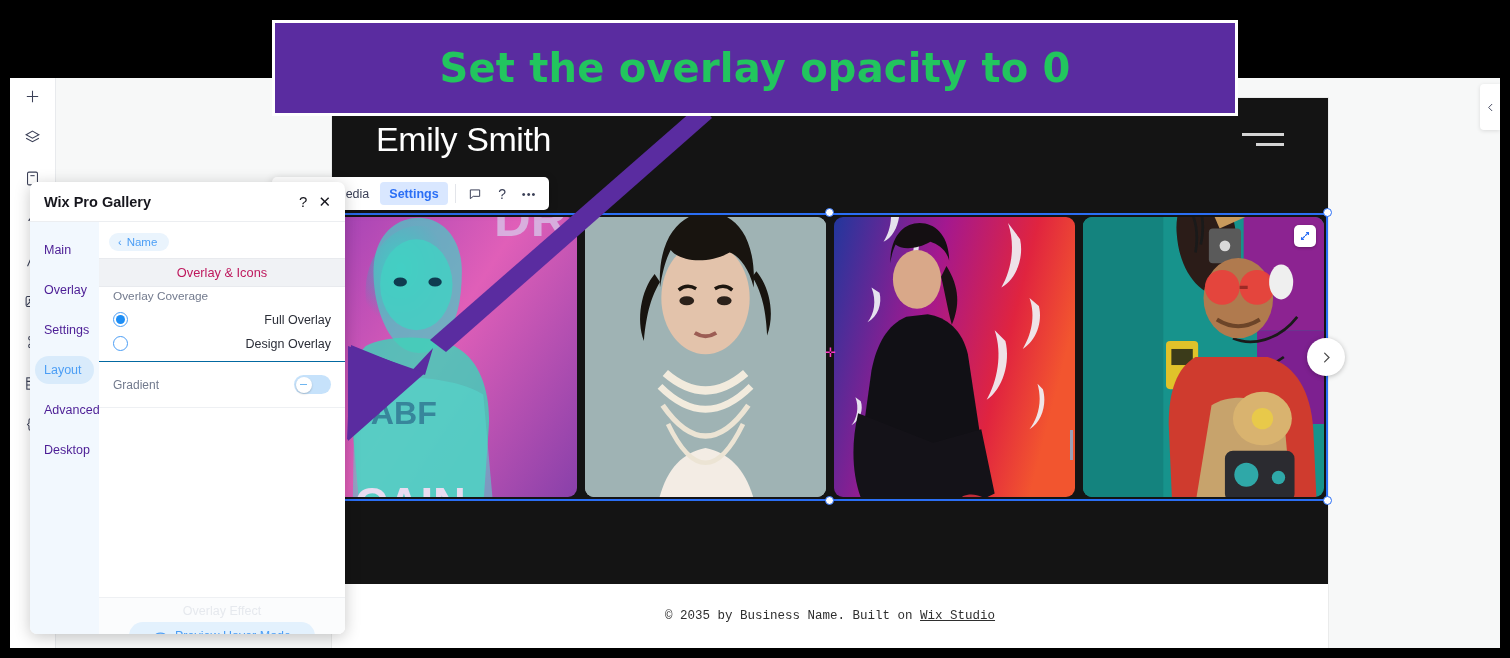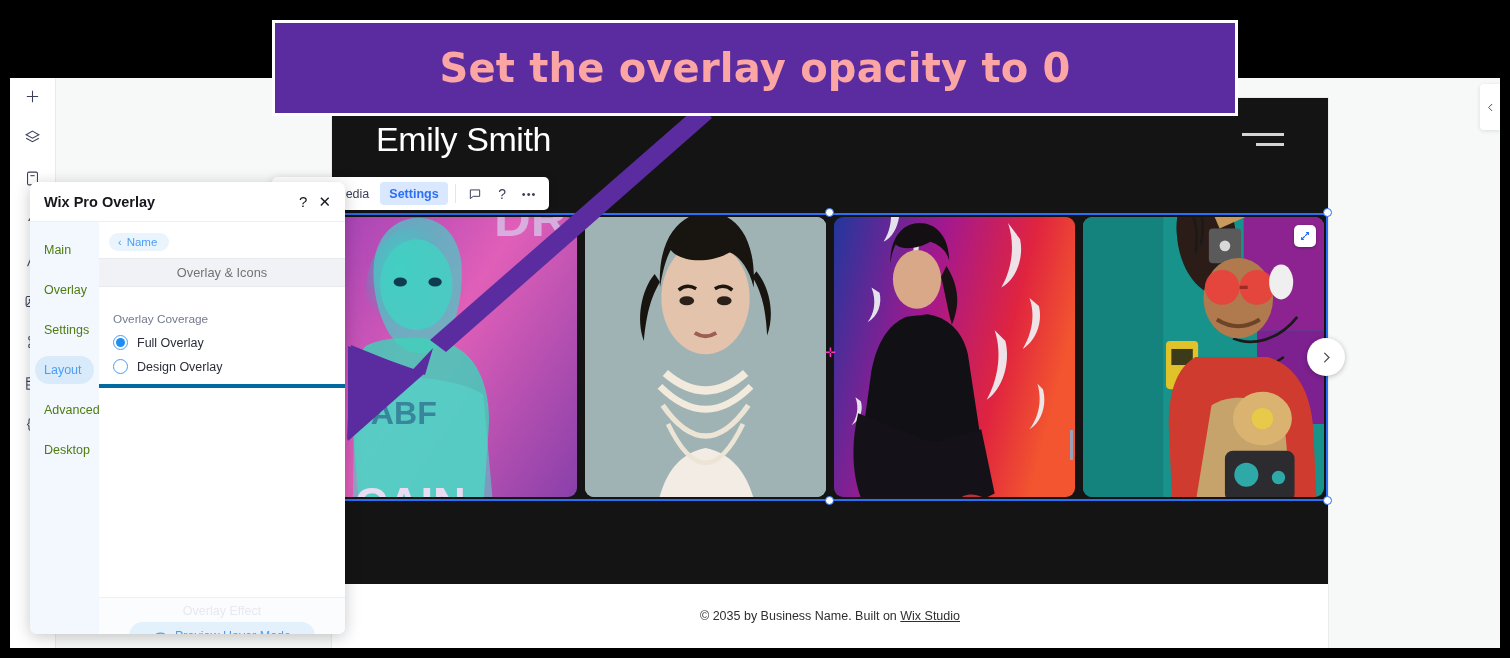--- a/index.html
+++ b/index.html
@@ -105,21 +105,21 @@
     width: 38px; height: 38px; border-radius: 50%; background: #fff;
     display: flex; align-items: center; justify-content: center; z-index: 9;
     box-shadow: 0 1px 5px rgba(0,0,0,.25);
   }
   .next-arrow svg { width: 15px; height: 15px; stroke: #4b4b4b; }
 
   .site-footer {
     position: absolute; left: 0; bottom: 0; width: 996px; height: 64px;
     background: #fff; display: flex; align-items: center; justify-content: center;
   }
-  .footer-text { font-size: 12.5px; color: #2f2f2f; }
+  .footer-text { font-size: 12.5px; color: #2f2f2f; font-family: Liberation Mono, monospace; }
   .footer-text a { color: #2f2f2f; text-decoration: underline; }
 
   .cursor-bar {
     position: absolute; left: 1014px; top: 352px;
     width: 3px; height: 30px; background: #9aa0b5; z-index: 7;
   }
 
   
   .collapse-chevron {
     position: absolute; right: 0; top: 6px; width: 20px; height: 46px;
@@ -164,45 +164,45 @@
   .panel-head-actions { display: flex; align-items: center; gap: 11px; }
   .panel-head-actions span { font-size: 15px; color: #16161d; cursor: default; line-height: 1; }
 
   .panel-body { flex: 1; display: flex; min-height: 0; }
   .panel-nav {
     width: 69px; background: #f2f8fe; padding-top: 14px; flex: 0 0 69px;
   }
   .nav-item {
     height: 28px; margin: 0 5px 12px 5px; border-radius: 14px;
     display: flex; align-items: center; padding-left: 9px;
-    font-size: 12.5px; color: #4d7c0f;
+    font-size: 12.5px; color: #4c1d95;
   }
   .nav-item.sel { background: #d9ebfb; color: #4c9ef5; }
 
   .panel-main { flex: 1; background: #fff; overflow: hidden; position: relative; }
 
   .back-row { padding: 10px 10px 7px 10px; }
   .back-pill {
     display: inline-flex; align-items: center; gap: 5px;
     background: #eaf4fd; color: #4c9ef5; border-radius: 12px;
     padding: 3px 12px 3px 9px; font-size: 11.5px;
   }
   .back-pill .chev { font-size: 11px; }
 
   .section-title-bar {
     background: #f0f2f5; height: 29px;
     display: flex; align-items: center; justify-content: center;
-    font-size: 12.8px; color: #737373;
+    font-size: 12.8px; color: #be185d;
     border-top: 1px solid #e8eaee; border-bottom: 1px solid #e8eaee;
   }
 
-  .field-block { padding: 25px 14px 10px 14px; border-bottom: 4px solid #0369a1; }
+  .field-block { padding: 2px 14px 10px 14px; border-bottom: 1px solid #0369a1; }
   .field-label { font-size: 11.8px; color: #727a8d; margin-bottom: 9px; }
 
-  .radio-row { display: flex; align-items: center; gap: 9px; margin-bottom: 9px; }
+  .radio-row { display: flex; align-items: center; margin-bottom: 9px; justify-content: space-between; }
   .radio {
     width: 15px; height: 15px; border-radius: 50%;
     border: 1.6px solid #4c9ef5; background: #fff;
     display: flex; align-items: center; justify-content: center;
   }
   .radio.on::after { content:''; width: 9px; height: 9px; border-radius: 50%; background: #1e8ef5; }
   .radio-label { font-size: 12.5px; color: #2b2e38; }
 
   .row-between {
     display: flex; align-items: center; justify-content: space-between;
@@ -279,21 +279,21 @@
   .hover-btn svg { width: 15px; height: 15px; stroke: #4c9ef5; fill: none; }
 
   
   .banner {
     position: absolute; left: 272px; top: 20px; z-index: 80;
     width: 966px; height: 96px; background: #5a2ca0;
     border: 3px solid #ffffff;
     display: flex; align-items: center; justify-content: center;
   }
   .banner-text {
-    color: #fca5a5; font-size: 40px; font-weight: 700;
+    color: #22c55e; font-size: 40px; font-weight: 700;
     font-family: "DejaVu Sans", sans-serif; letter-spacing: .2px;
   }
   .arrow-svg { position: absolute; left: 0; top: 0; width: 1510px; height: 658px; z-index: 70; pointer-events: none; }
 </style>
 </head>
 <body>
 
 <div id="root">
 
   <div class="editor-window">
@@ -538,21 +538,21 @@
       <svg viewBox="0 0 24 24" fill="none" stroke="currentColor" stroke-width="1.7">
           <path d="M4 5h16v11H9l-5 4z"></path>
         </svg>
     </div>
     <div class="tb-icon">?</div>
     <div class="tb-icon" style="font-size:11px;letter-spacing:1px;">•••</div>
   </div>
 
   <div class="panel">
     <div class="panel-head">
-      <div class="panel-title">Wix Pro Overlay</div>
+      <div class="panel-title">Wix Pro Gallery</div>
       <div class="panel-head-actions">
         <span>?</span>
         <span>✕</span>
       </div>
     </div>
 
     <div class="panel-body">
       <div class="panel-nav">
         <div class="nav-item">Main</div>
         <div class="nav-item">Overlay</div>
@@ -580,20 +580,26 @@
             <span class="radio on"></span>
             <span class="radio-label">Full Overlay</span>
           </div>
 
           <div class="radio-row" style="margin-bottom:0;">
             <span class="radio"></span>
             <span class="radio-label">Design Overlay</span>
           </div>
         </div>
 
+        <div class="row-between">
+          <span class="row-label">Gradient</span>
+          <span class="toggle">
+            <span class="knob"></span>
+          </span>
+        </div>
 
 
 
         <div class="overlay-effect-section">
           <div class="oe-title">Overlay Effect</div>
           <div class="hover-btn">
             <svg viewBox="0 0 24 24" stroke-width="1.8">
               <ellipse cx="12" cy="12" rx="9" ry="5.5"></ellipse>
                 <circle cx="12" cy="12" r="2.4"></circle>
             </svg>

